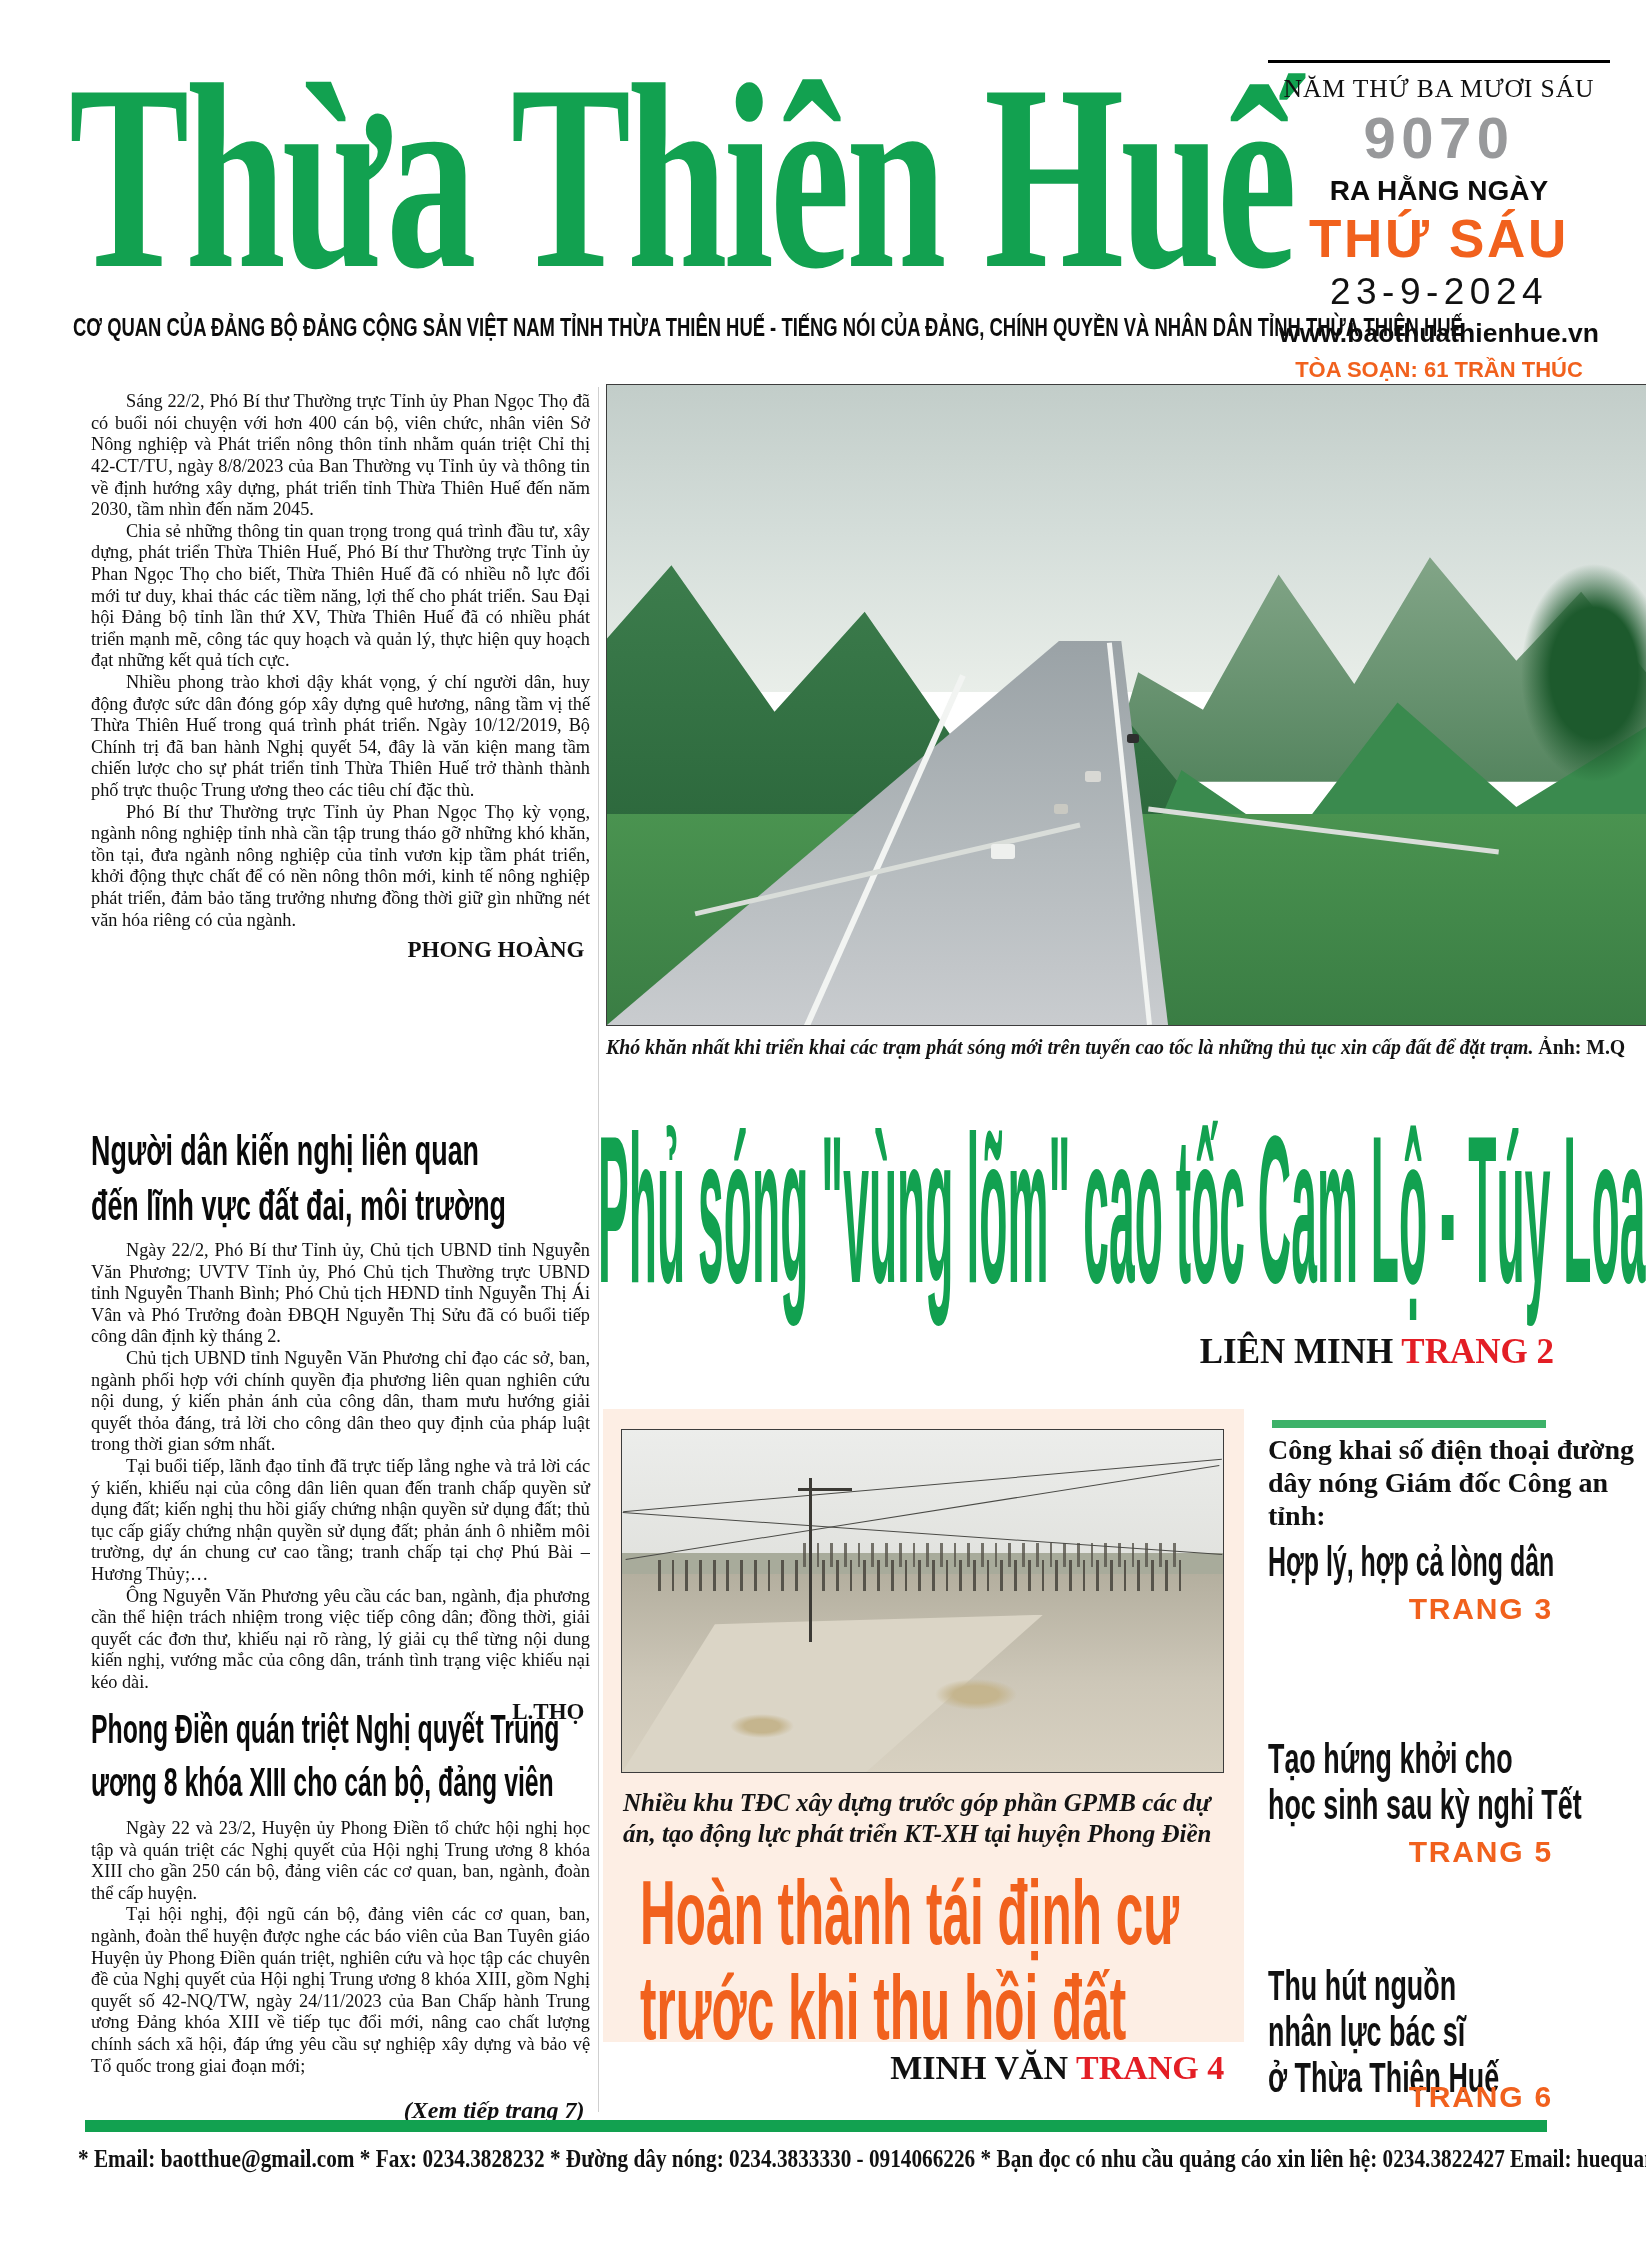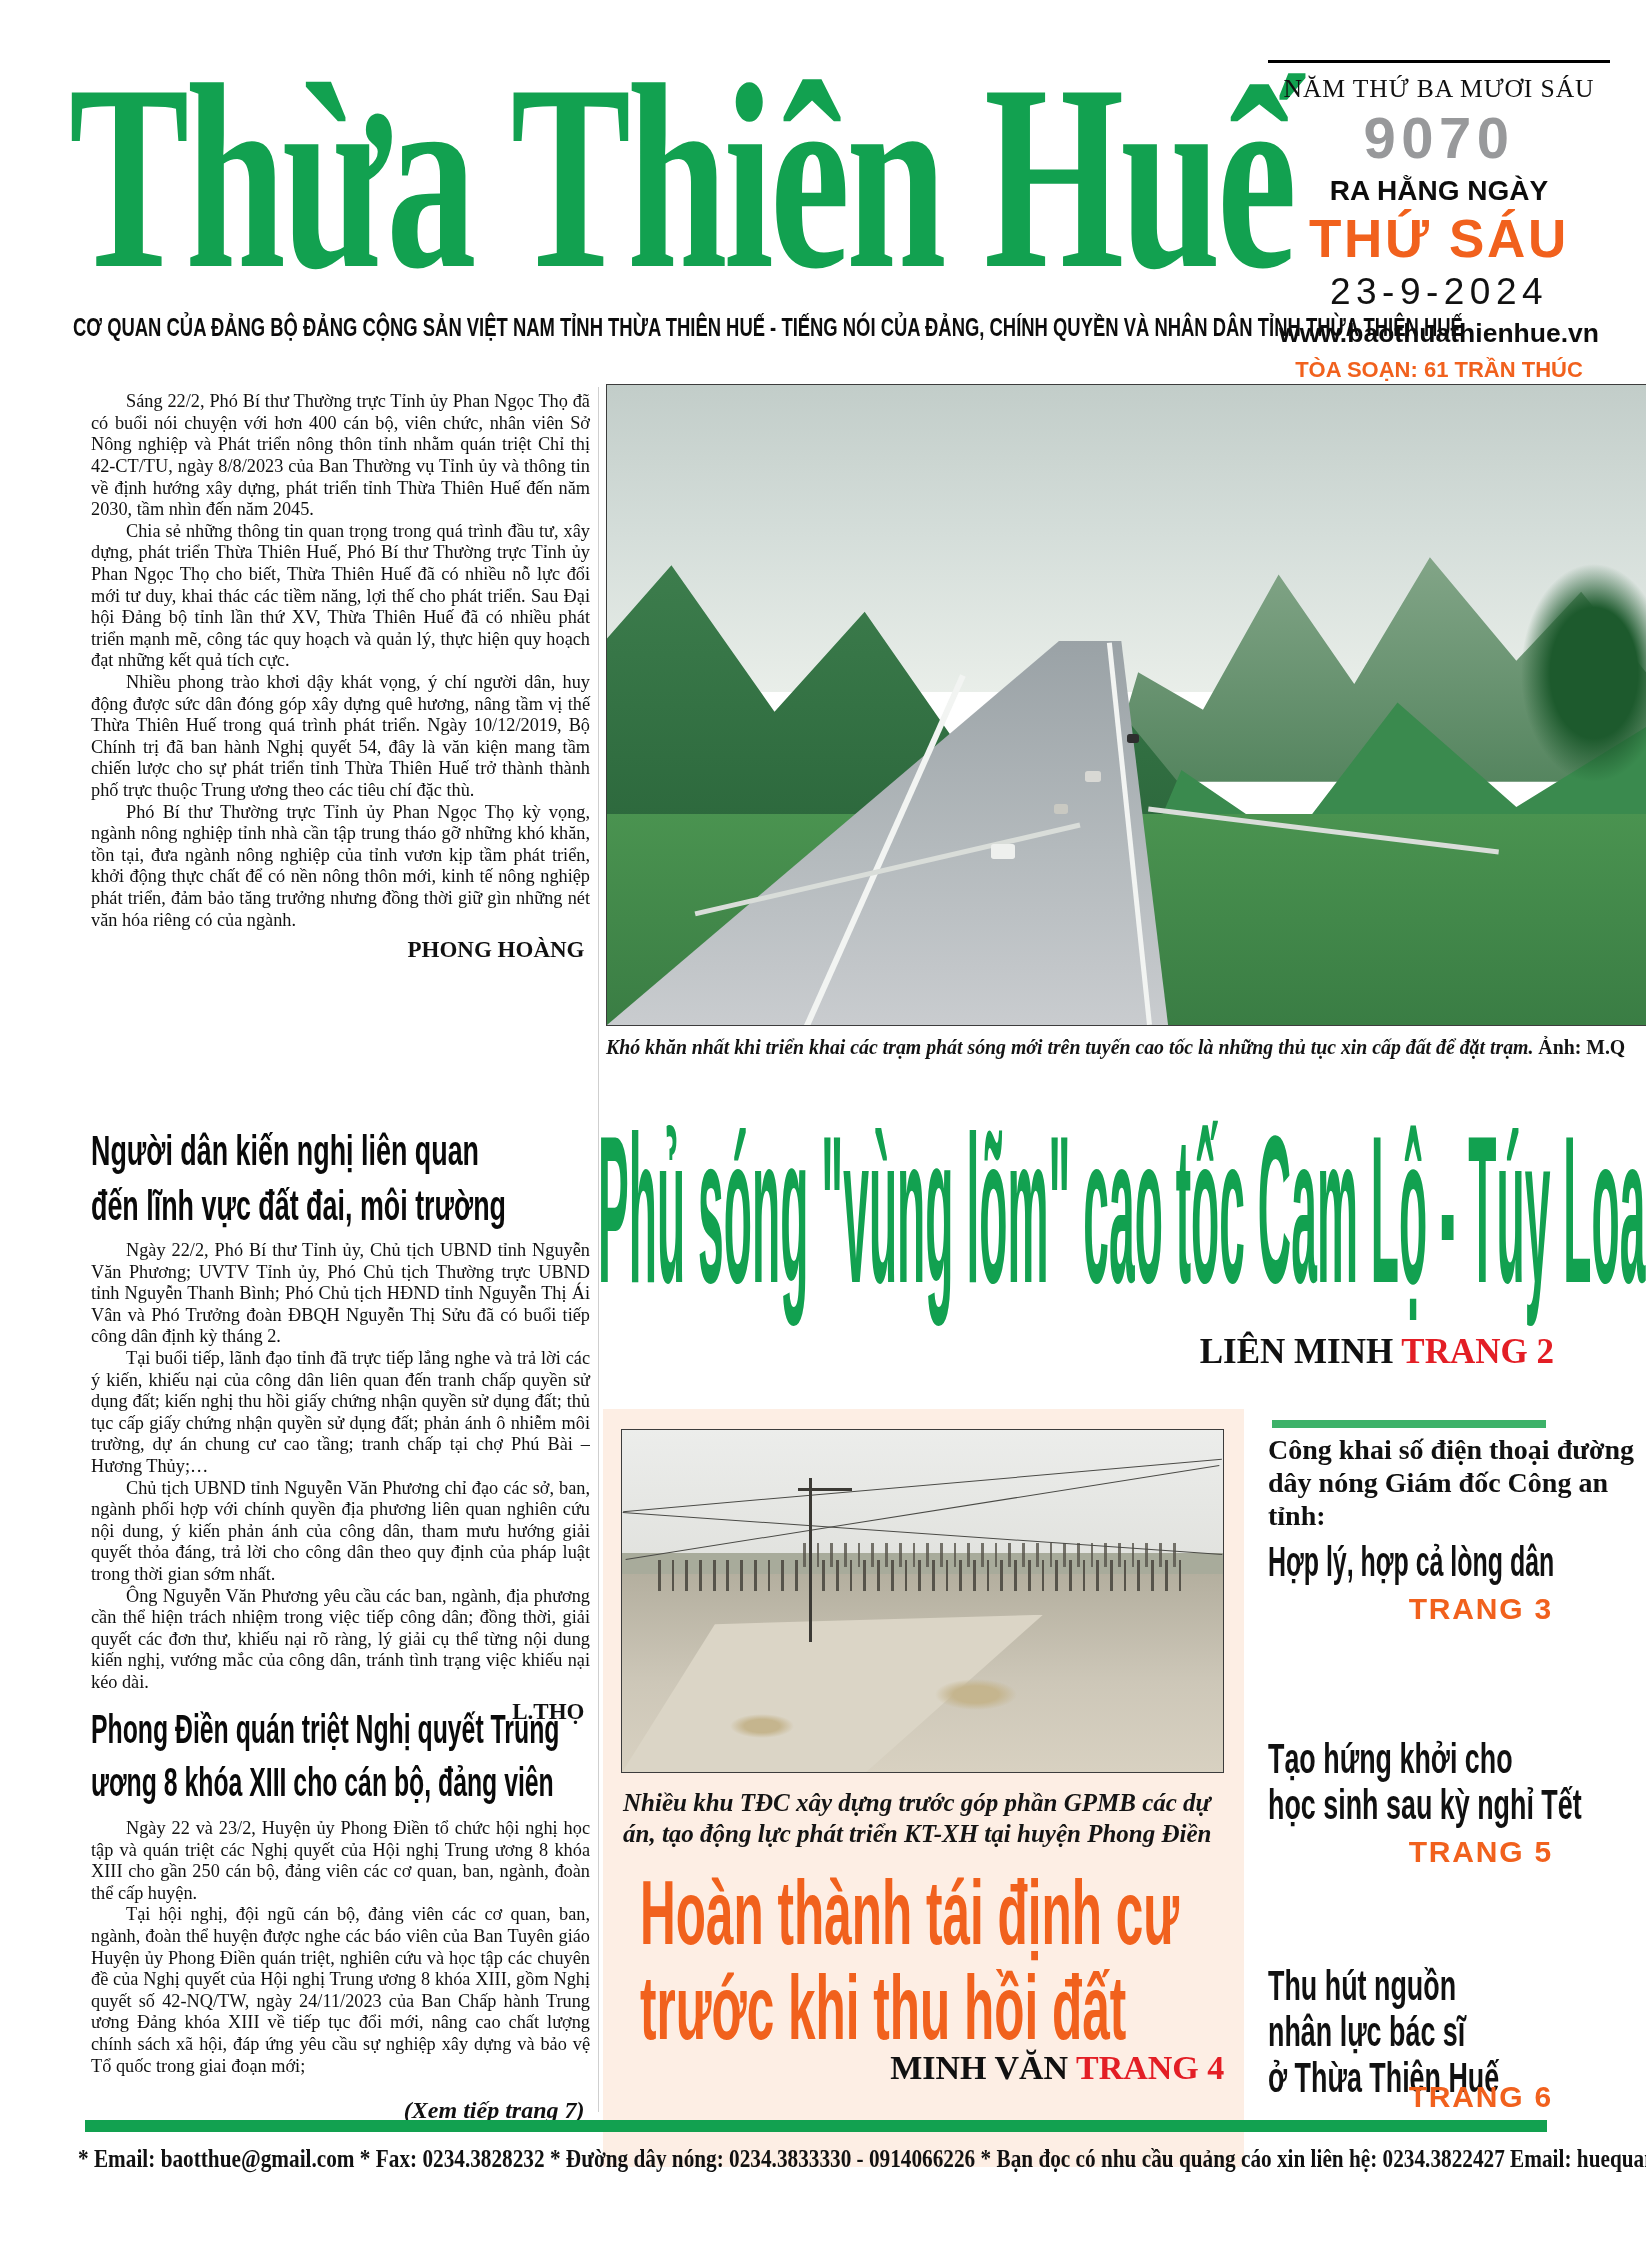--- a/index.html
+++ b/index.html
@@ -84,22 +84,22 @@
     <div class="byline serif">PHONG HOÀNG</div>
   </div>
 
   <div class="abs" style="left:91px;top:1128px;width:499px;">
     <div class="artTitle">
       <div><span class="cx" style="font-size:42px;transform:scaleX(0.64);">Người dân kiến nghị liên quan</span></div>
       <div><span class="cx" style="font-size:42px;transform:scaleX(0.64);">đến lĩnh vực đất đai, môi trường</span></div>
     </div>
     <div class="bodytext just" style="margin-top:2px;">
       <p>Ngày 22/2, Phó Bí thư Tỉnh ủy, Chủ tịch UBND tỉnh Nguyễn Văn Phương; UVTV Tỉnh ủy, Phó Chủ tịch Thường trực UBND tỉnh Nguyễn Thanh Bình; Phó Chủ tịch HĐND tỉnh Nguyễn Thị Ái Vân và Phó Trưởng đoàn ĐBQH Nguyễn Thị Sửu đã có buổi tiếp công dân định kỳ tháng 2.</p>
+      <p>Chủ tịch UBND tỉnh Nguyễn Văn Phương chỉ đạo các sở, ban, ngành phối hợp với chính quyền địa phương liên quan nghiên cứu nội dung, ý kiến phản ánh của công dân, tham mưu hướng giải quyết thỏa đáng, trả lời cho công dân theo quy định của pháp luật trong thời gian sớm nhất.</p>
       <p>Tại buổi tiếp, lãnh đạo tỉnh đã trực tiếp lắng nghe và trả lời các ý kiến, khiếu nại của công dân liên quan đến tranh chấp quyền sử dụng đất; kiến nghị thu hồi giấy chứng nhận quyền sử dụng đất; thủ tục cấp giấy chứng nhận quyền sử dụng đất; phản ánh ô nhiễm môi trường, dự án chung cư cao tầng; tranh chấp tại chợ Phú Bài – Hương Thủy;…</p>
-      <p>Chủ tịch UBND tỉnh Nguyễn Văn Phương chỉ đạo các sở, ban, ngành phối hợp với chính quyền địa phương liên quan nghiên cứu nội dung, ý kiến phản ánh của công dân, tham mưu hướng giải quyết thỏa đáng, trả lời cho công dân theo quy định của pháp luật trong thời gian sớm nhất.</p>
       <p>Ông Nguyễn Văn Phương yêu cầu các ban, ngành, địa phương cần thể hiện trách nhiệm trong việc tiếp công dân; đồng thời, giải quyết các đơn thư, khiếu nại rõ ràng, lý giải cụ thể từng nội dung kiến nghị, vướng mắc của công dân, tránh tình trạng việc khiếu nại kéo dài.</p>
     </div>
     <div class="byline serif">L.THỌ</div>
   </div>
 
   <div class="abs" style="left:91px;top:1707px;width:499px;">
     <div class="artTitle" style="line-height:44px;">
       <div><span class="cx" style="font-size:40px;transform:scaleX(0.62);">Phong Điền quán triệt Nghị quyết Trung</span></div>
       <div><span class="cx" style="font-size:40px;transform:scaleX(0.62);">ương 8 khóa XIII cho cán bộ, đảng viên</span></div>
     </div>
@@ -138,21 +138,21 @@
   <div class="abs" style="left:598px;top:1080px;width:1048px;height:270px;overflow:visible;">
     <span class="cx sans" style="font-weight:700;font-size:210px;line-height:260px;color:#12a150;transform:scaleX(0.22);width:4764px;text-align:center;">Phủ sóng "vùng lõm" cao tốc Cam Lộ - Túy Loan</span>
   </div>
 
   <div class="abs serif" style="left:1170px;top:1332px;width:384px;text-align:right;font-weight:700;font-size:35px;">
     <span>LIÊN MINH</span>
     <span style="color:#e31e25;">TRANG 2</span>
   </div>
   <div class="abs" style="left:1272px;top:1420px;width:274px;height:8.2px;background:#3db269;"></div>
 
-  <div class="abs" style="left:603px;top:1409px;width:641px;height:758px;background:#fdeee4;">
+  <div class="abs" style="left:603px;top:1409px;width:641px;height:633px;background:#fdeee4;">
 
     <div class="ph abs" style="left:18.3px;top:20px;width:603px;height:344px;">
       <div class="p2sky"></div>
       <div class="p2tree"></div>
       <div class="p2ground"></div>
       <div class="p2road"></div>
       <div class="p2pillars" style="left:6%;top:38%;width:88%;height:31px;"></div>
       <div class="p2pillars" style="left:30%;top:33%;width:64%;height:24px;opacity:.8;"></div>
       <div class="p2wire" style="left:0;top:16%;width:100%;transform:rotate(-5deg);"></div>
       <div class="p2wire" style="left:0;top:24%;width:100%;transform:rotate(-9deg);"></div>

